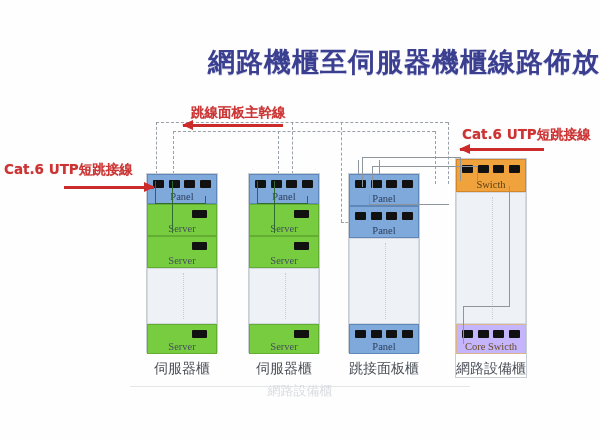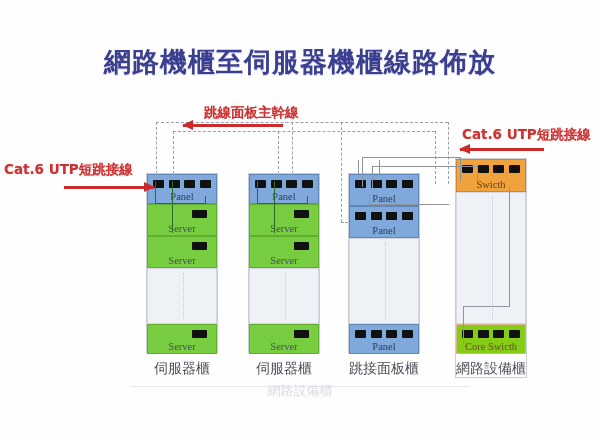--- a/index.html
+++ b/index.html
@@ -8,21 +8,21 @@
     background:#ffffff;
     font-family:"Liberation Sans","DejaVu Sans",sans-serif;
     overflow:hidden;
     position:relative;
   }
   #stage{position:absolute;left:0;top:0;width:600px;height:440px;background:#fefefe;}
 
   
   .title{
     position:absolute;left:0;top:44px;width:600px;
-    text-align:center;
+    text-align:right;
     font-family:"DejaVu Sans","Liberation Sans",sans-serif;
     font-size:27px;font-weight:700;
     color:#3b3f8f;
     letter-spacing:1px;
     text-shadow:0 1px 0 rgba(120,120,200,.35);
     white-space:nowrap;
   }
 
   
   .redlabel{
@@ -49,21 +49,21 @@
     text-align:center;
     font-family:"Liberation Serif","DejaVu Serif",serif;
     font-size:10.5px;color:#4b5563;white-space:nowrap;
   }
   .u-green{background:#77cc3f;border-color:#63ad33;}
   .u-green .caption{color:#46505c;}
   .u-blue{background:#7fa8db;border-color:#5f87b8;}
   .u-blue .caption{color:#2c3f5c;}
   .u-orange{background:#f0a23c;border-color:#d4862a;}
   .u-orange .caption{color:#5b4012;}
-  .u-lorange{background:#84cc16;border-color:#dbb48b;}
+  .u-lorange{background:#c4b5fd;border-color:#dbb48b;}
   .u-lorange .caption{color:#6b4a24;}
   .u-empty{background:#eef1f6;border-color:#d4d9e1;}
 
   .port{position:absolute;background:#111111;border-radius:1px;}
   .midline{position:absolute;width:1px;background:#b9bec7;}
 
   .rlabel{
     position:absolute;text-align:center;
     font-family:"DejaVu Sans","Liberation Sans",sans-serif;
     font-size:14px;color:#4a4f57;white-space:nowrap;
@@ -222,21 +222,21 @@
   <div class="grn-h" style="left:155px;top:203px;width:50px;"></div>
   <div class="grn-v" style="left:155px;top:181px;height:22px;"></div>
   <div class="grn-v" style="left:205px;top:196px;height:8px;"></div>
   <div class="grn-v" style="left:172px;top:181px;height:52px;"></div>
 
   <div class="grn-h" style="left:257px;top:203px;width:50px;"></div>
   <div class="grn-v" style="left:257px;top:181px;height:22px;"></div>
   <div class="grn-v" style="left:307px;top:196px;height:8px;"></div>
   <div class="grn-v" style="left:274px;top:181px;height:52px;"></div>
 
-  <div class="redlabel" style="left:204px;top:104px;">跳線面板主幹線</div>
+  <div class="redlabel" style="left:191px;top:104px;">跳線面板主幹線</div>
   <div class="arrow left" style="left:183px;top:124px;width:100px;">
     <div class="shaft" style="width:100px;"></div>
     <div class="head"></div>
   </div>
 
   <div class="redlabel" style="left:4px;top:161px;">Cat.6 UTP短跳接線</div>
   <div class="arrow right" style="left:64px;top:186px;width:90px;">
     <div class="shaft" style="width:90px;"></div>
     <div class="head"></div>
   </div>

